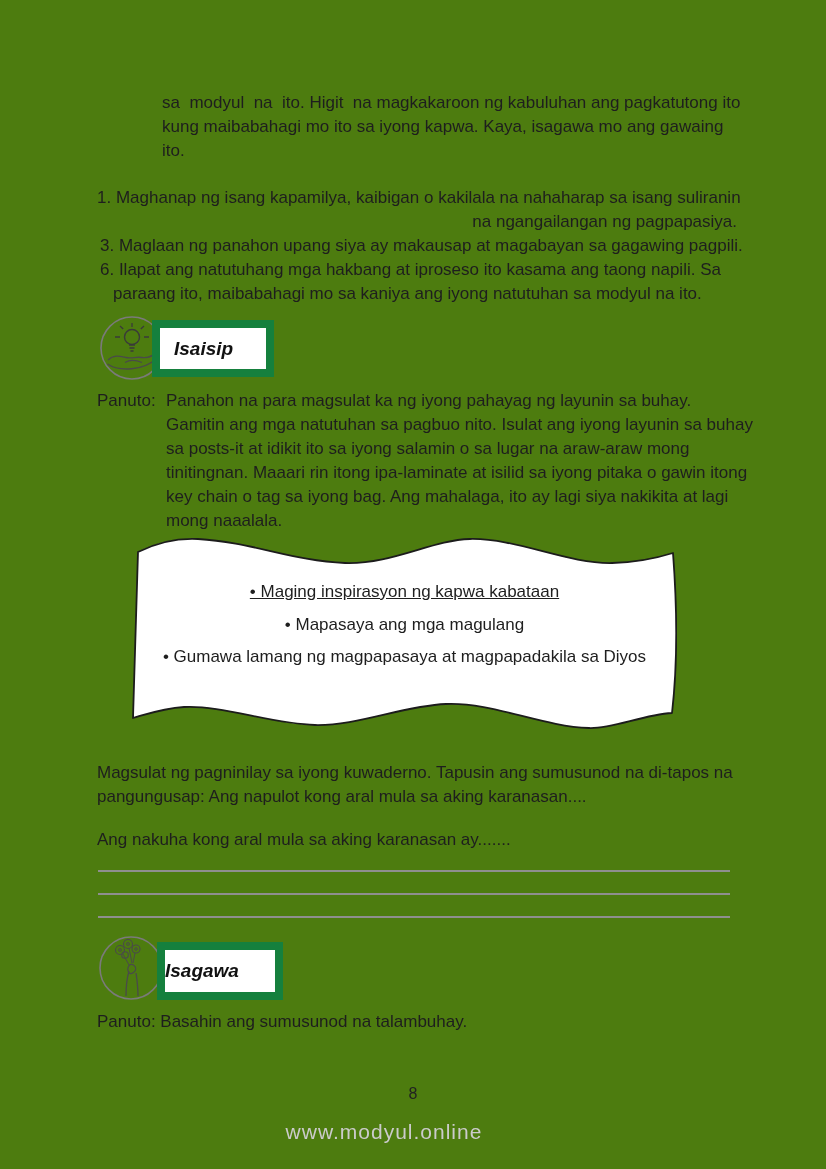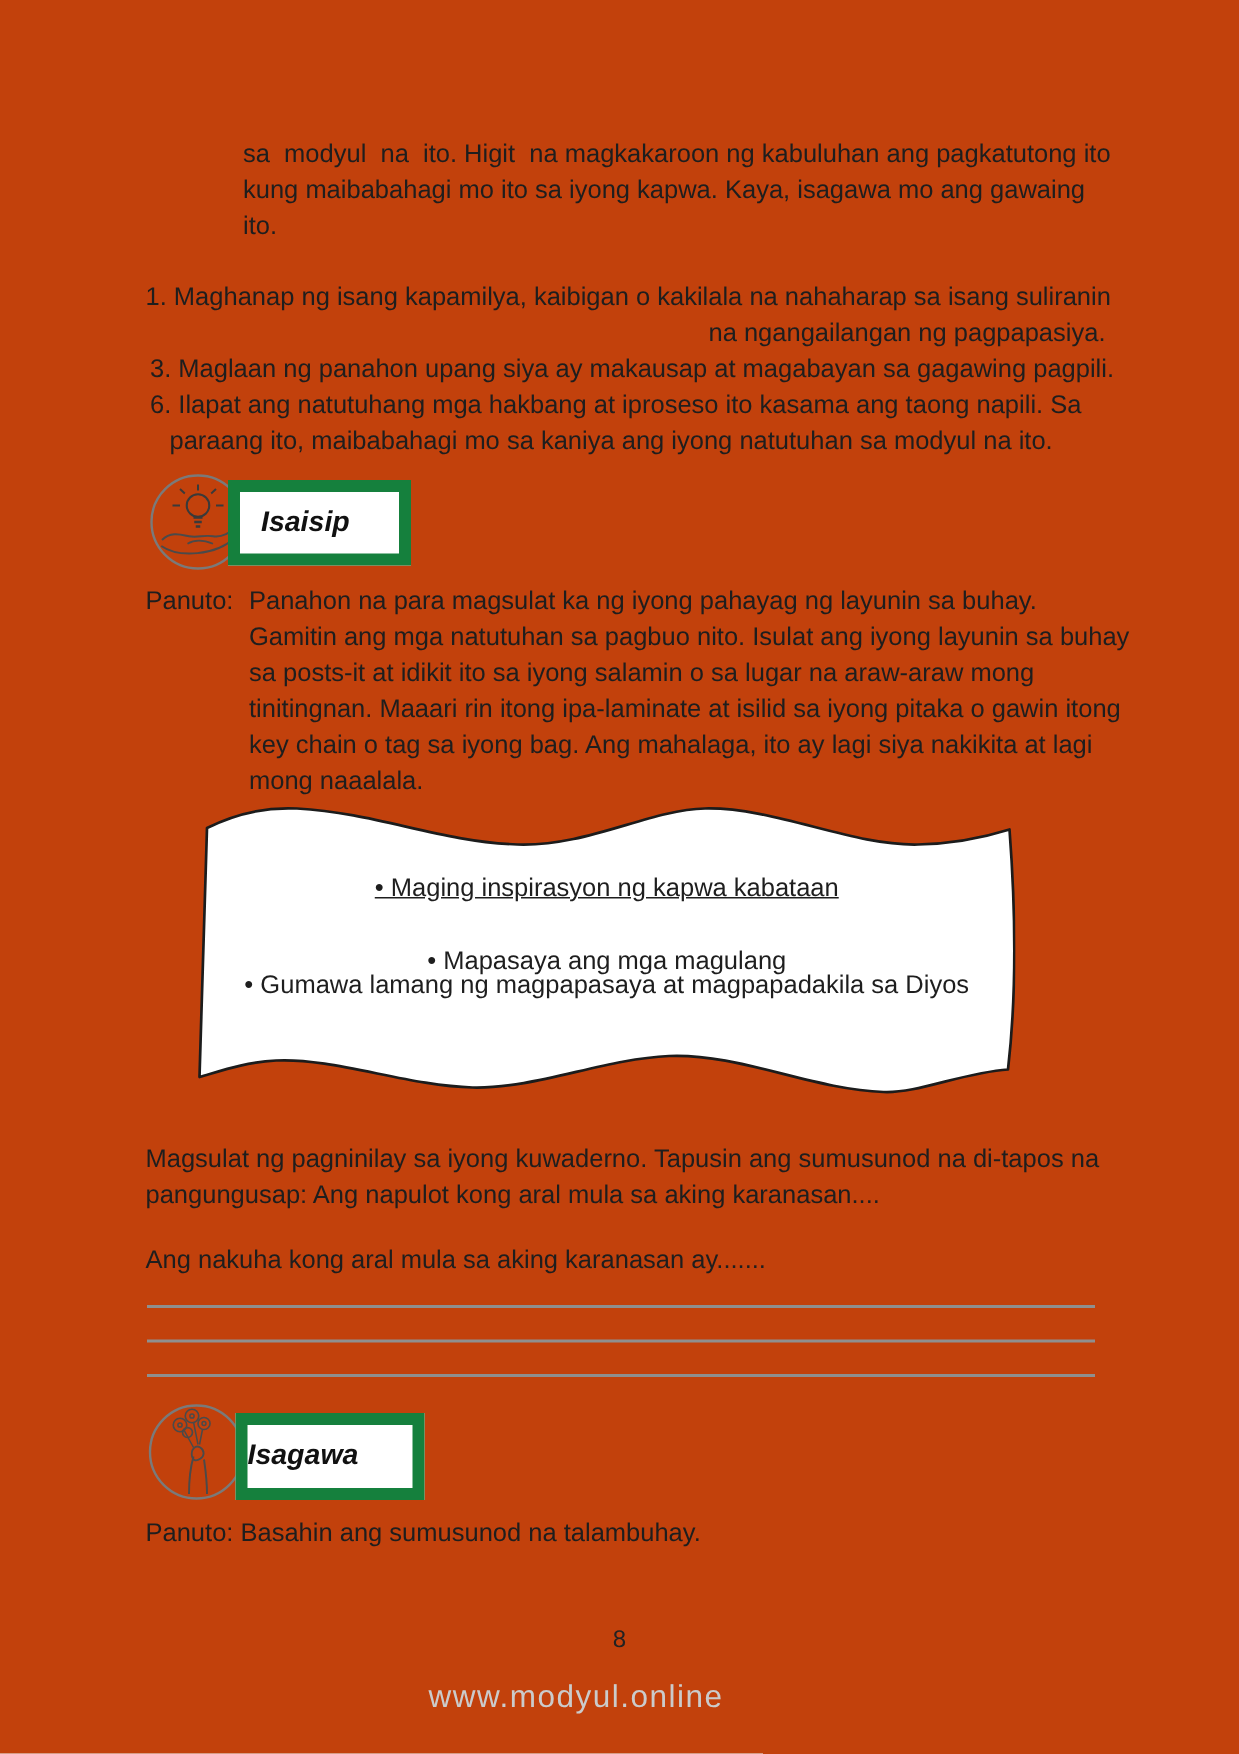--- a/index.html
+++ b/index.html
@@ -1,18 +1,18 @@
 <!DOCTYPE html>
 <html><head>
 <meta charset="utf-8">
 <style>
   html,body { margin:0; padding:0; background:#e8e8e8; }
   .page {
     position:relative; width:826px; height:1169px; margin:0 auto;
-    background:#c2410c; overflow:hidden;
+    background:#4d7c0f; overflow:hidden;
     font-family:"Liberation Sans", sans-serif;
     font-size:17px; line-height:24px; color:#1e1e1e;
   }
   .abs { position:absolute; }
   .line { white-space:pre; }
   .tagbox {
     border:8px solid #15803d; background:#fff;
     display:flex; align-items:center;
     font-style:italic; font-weight:bold; font-size:19px; color:#111;
   }
@@ -77,21 +77,21 @@
                C 505,26.5 525,22 541,17
                C 545,70 546,125 540,177
                C 510,179 480,193 457,192
                C 410,190.5 360,166 314,168
                C 270,170 225,190 183,189
                C 140,188 90,169 52,171
                C 32,172 15,178 1,182
                C 3,128 4,70 6,16 Z" fill="#ffffff" stroke="#1c1c1c" stroke-width="1.8" stroke-linejoin="round"></path>
     </svg>
     <div class="abs banner-bullet" style="top:44px;text-decoration:underline;">• Maging inspirasyon ng kapwa kabataan</div>
-    <div class="abs banner-bullet" style="top:77px;margin-top:16px;">• Mapasaya ang mga magulang</div>
+    <div class="abs banner-bullet" style="top:77px;">• Mapasaya ang mga magulang</div>
     <div class="abs banner-bullet" style="top:109px;">• Gumawa lamang ng magpapasaya at magpapadakila sa Diyos</div>
   </div>
 
   <div class="abs" style="left:97px; top:761px; width:640px;">
     <div class="line">Magsulat ng pagninilay sa iyong kuwaderno. Tapusin ang sumusunod na di-tapos na</div>
     <div class="line">pangungusap: Ang napulot kong aral mula sa aking karanasan....</div>
   </div>
   <div class="abs line" style="left:97px; top:828px;">Ang nakuha kong aral mula sa aking karanasan ay.......</div>
 
   <div class="abs rule" style="left:98px; top:849px; width:632px;"></div>

